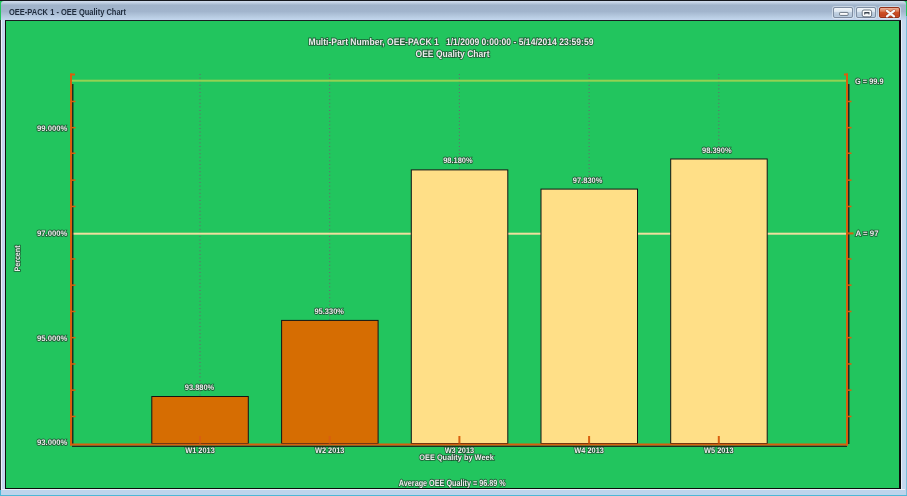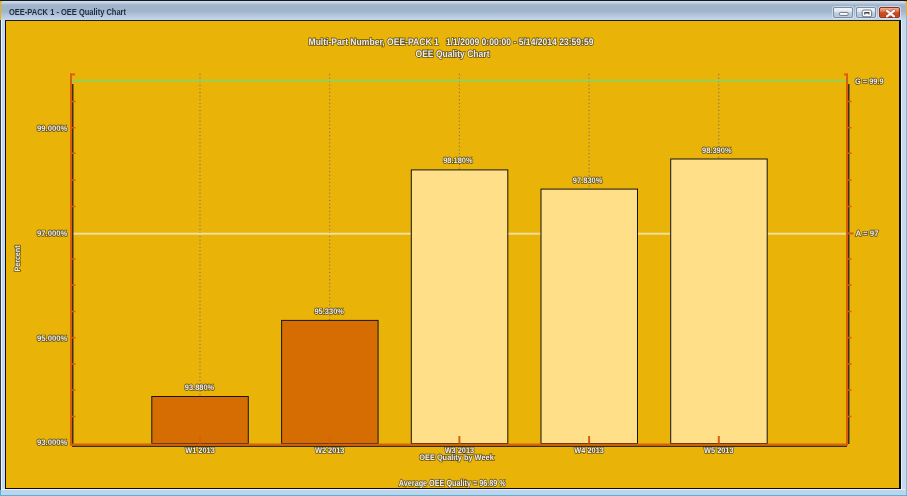--- a/index.html
+++ b/index.html
@@ -1,18 +1,18 @@
 <!DOCTYPE html>
 <html><head>
 <meta charset="utf-8">
 <style>
   html,body{margin:0;padding:0;background:#fff;-webkit-font-smoothing:antialiased;}
   *{box-sizing:border-box;}
   #win{position:relative;width:907px;height:496px;font-family:"Liberation Sans",sans-serif;
-       background:#eab308;overflow:hidden;}
+       background:#22c55e;overflow:hidden;}
   
   #topline{position:absolute;left:0;top:0;width:907px;height:1px;background:#15181d;}
   #titlebar{position:absolute;left:1px;top:1px;width:905px;height:19px;
     background:linear-gradient(180deg,#d2deed 0%,#c3d2e4 8%,#a0b3ca 22%,#a2b5cd 55%,#b5c9df 80%,#c3d7ee 100%);
     border-top-left-radius:3px;border-top-right-radius:3px;}
   #titletext{position:absolute;left:9px;top:4px;}
   #tbdark{position:absolute;left:0;top:20px;width:907px;height:1px;background:#191c20;}
   
   .lb0{position:absolute;left:0;top:20px;width:1px;height:470px;background:#323c3a;}
   .lb1{position:absolute;left:1px;top:20px;width:1px;height:470px;background:#ecf2fa;}

